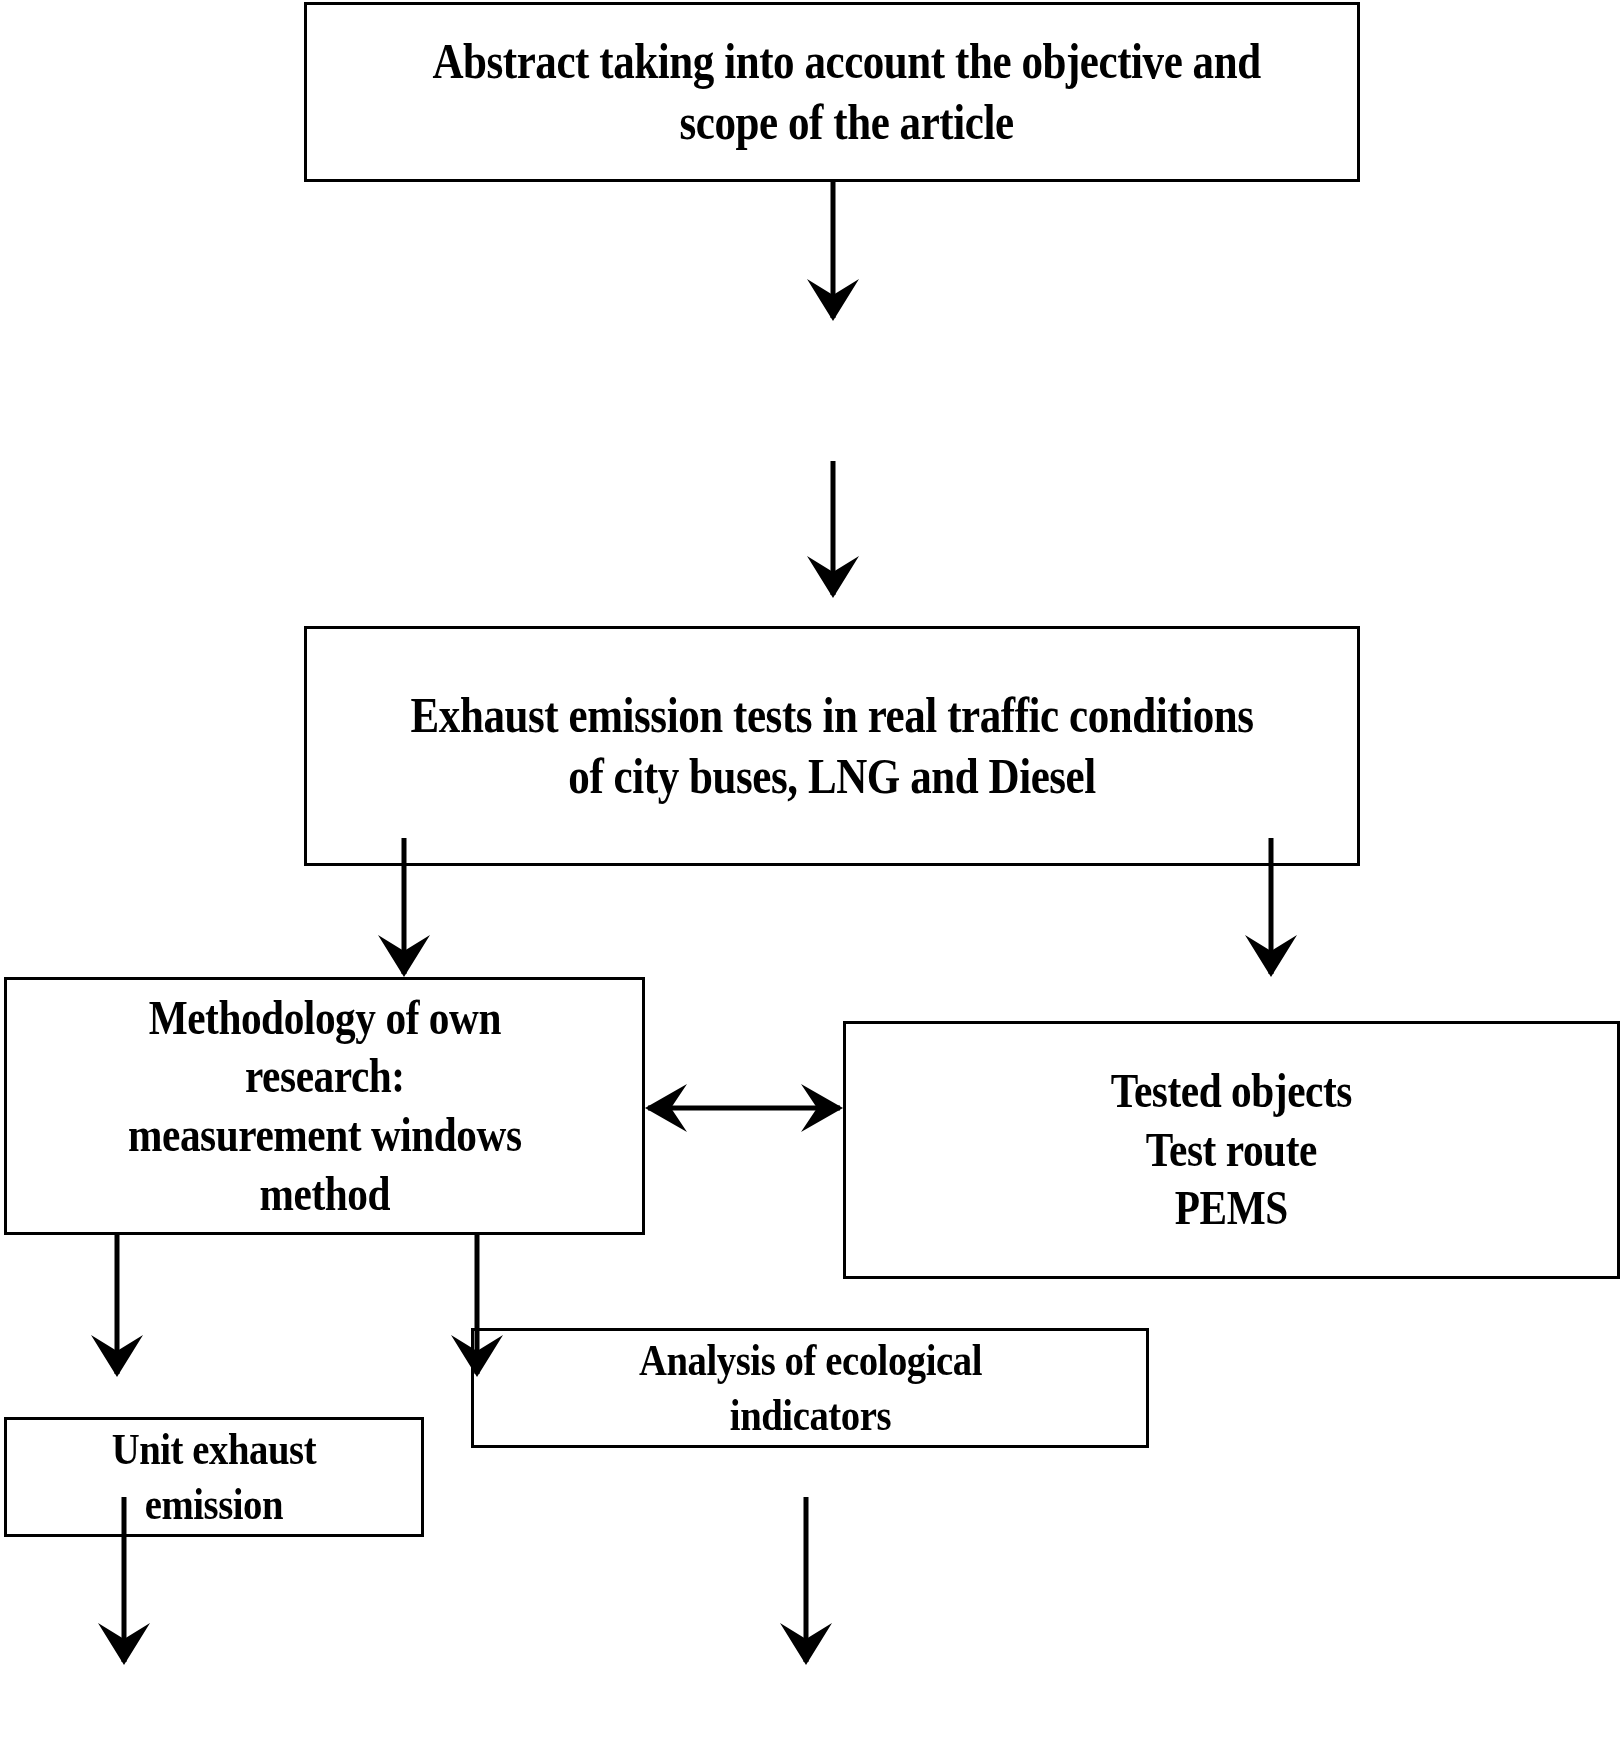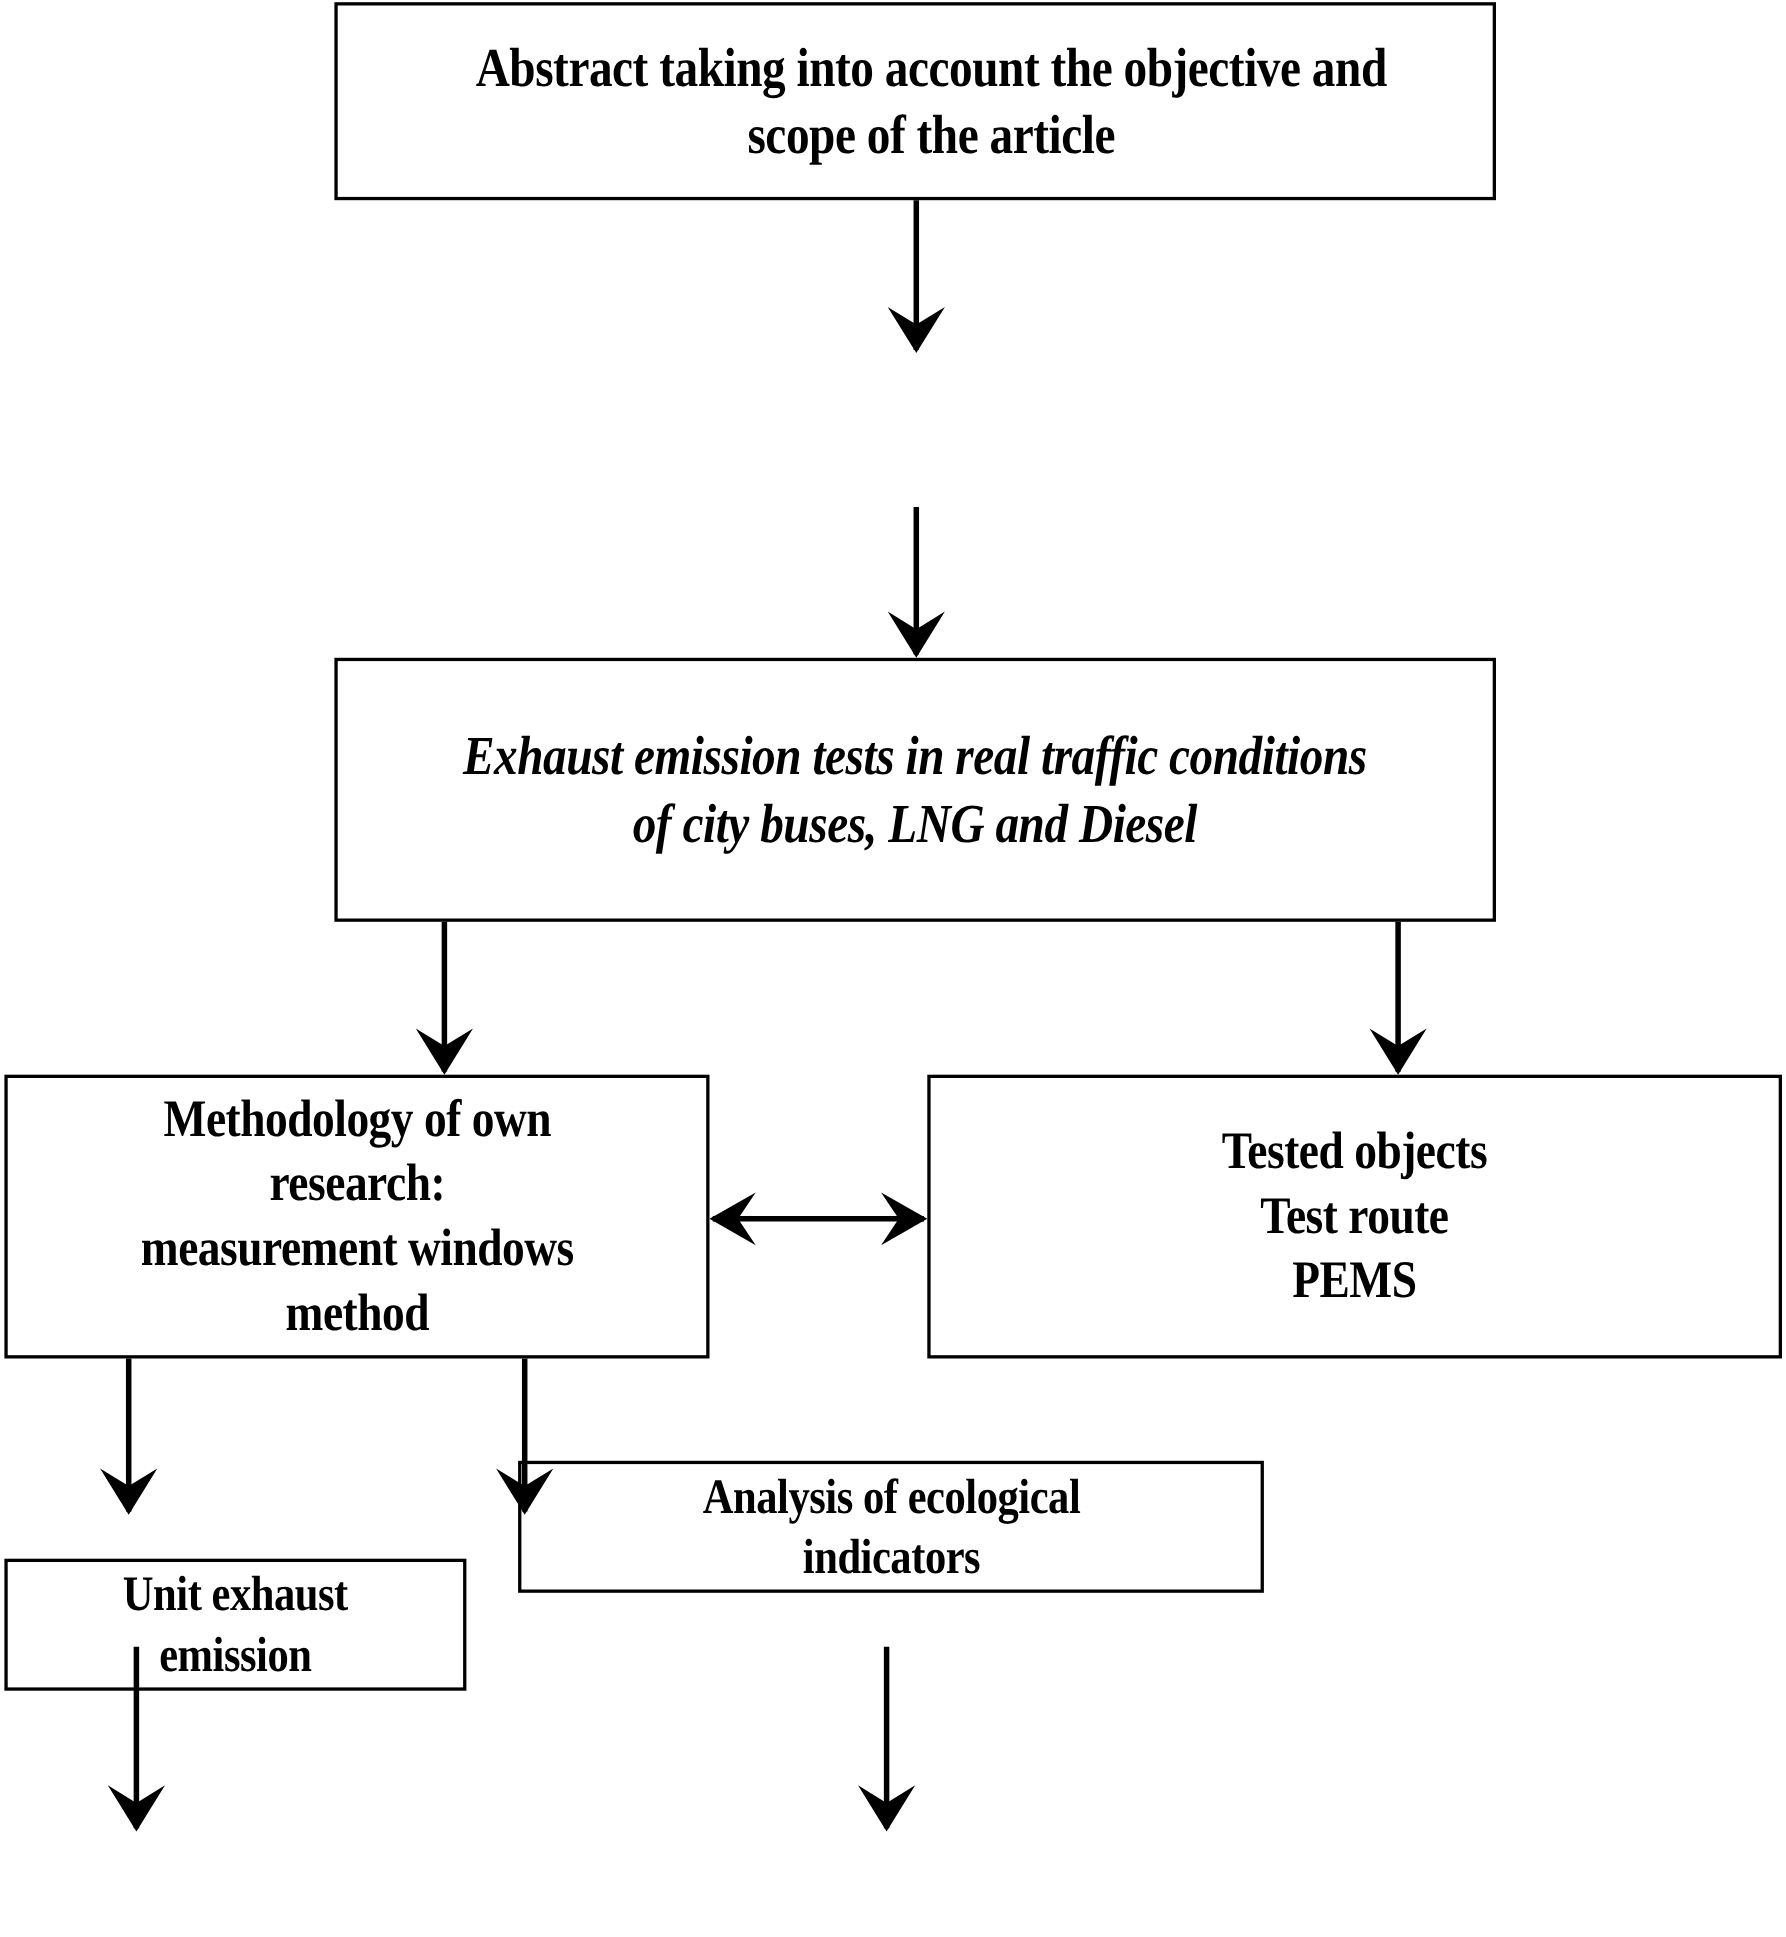--- a/index.html
+++ b/index.html
@@ -30,23 +30,23 @@
     color: #000000;
     line-height: 1.22;
     letter-spacing: -0.5px;
     transform: scaleX(0.86);
     white-space: pre-line;
   }
 
   
   #node-abstract      { left: 304px; top: 2px;    width: 1056px; height: 180px; padding-left: 30px; }
   #node-introduction  { left: 304px; top: 321px;  width: 1056px; height: 140px; }
-  #node-exhaust-tests { left: 304px; top: 598px;  width: 1056px; height: 240px; font-style: italic; }
+  #node-exhaust-tests { left: 304px; top: 626px;  width: 1056px; height: 240px; }
   #node-methodology   { left: 4px;   top: 977px;  width: 641px;  height: 258px; }
-  #node-tested-objects{ left: 843px; top: 977px;  width: 777px;  height: 258px; }
+  #node-tested-objects{ left: 843px; top: 1021px;  width: 777px;  height: 258px; }
   #node-unit-emission { left: 4px;   top: 1377px; width: 420px;  height: 120px; margin-top: 40px; }
   #node-analysis      { left: 471px; top: 1328px; width: 678px;  height: 120px; }
   #node-summary       { left: 4px;   top: 1665px; width: 1616px; height: 90px; }
 
   #node-abstract .label,
   #node-exhaust-tests .label { font-size: 50px; }
   #node-introduction .label  { font-size: 50px; }
   #node-methodology .label   { font-size: 48px; }
   #node-tested-objects .label{ font-size: 48px; }
   #node-unit-emission .label { font-size: 45px; }

